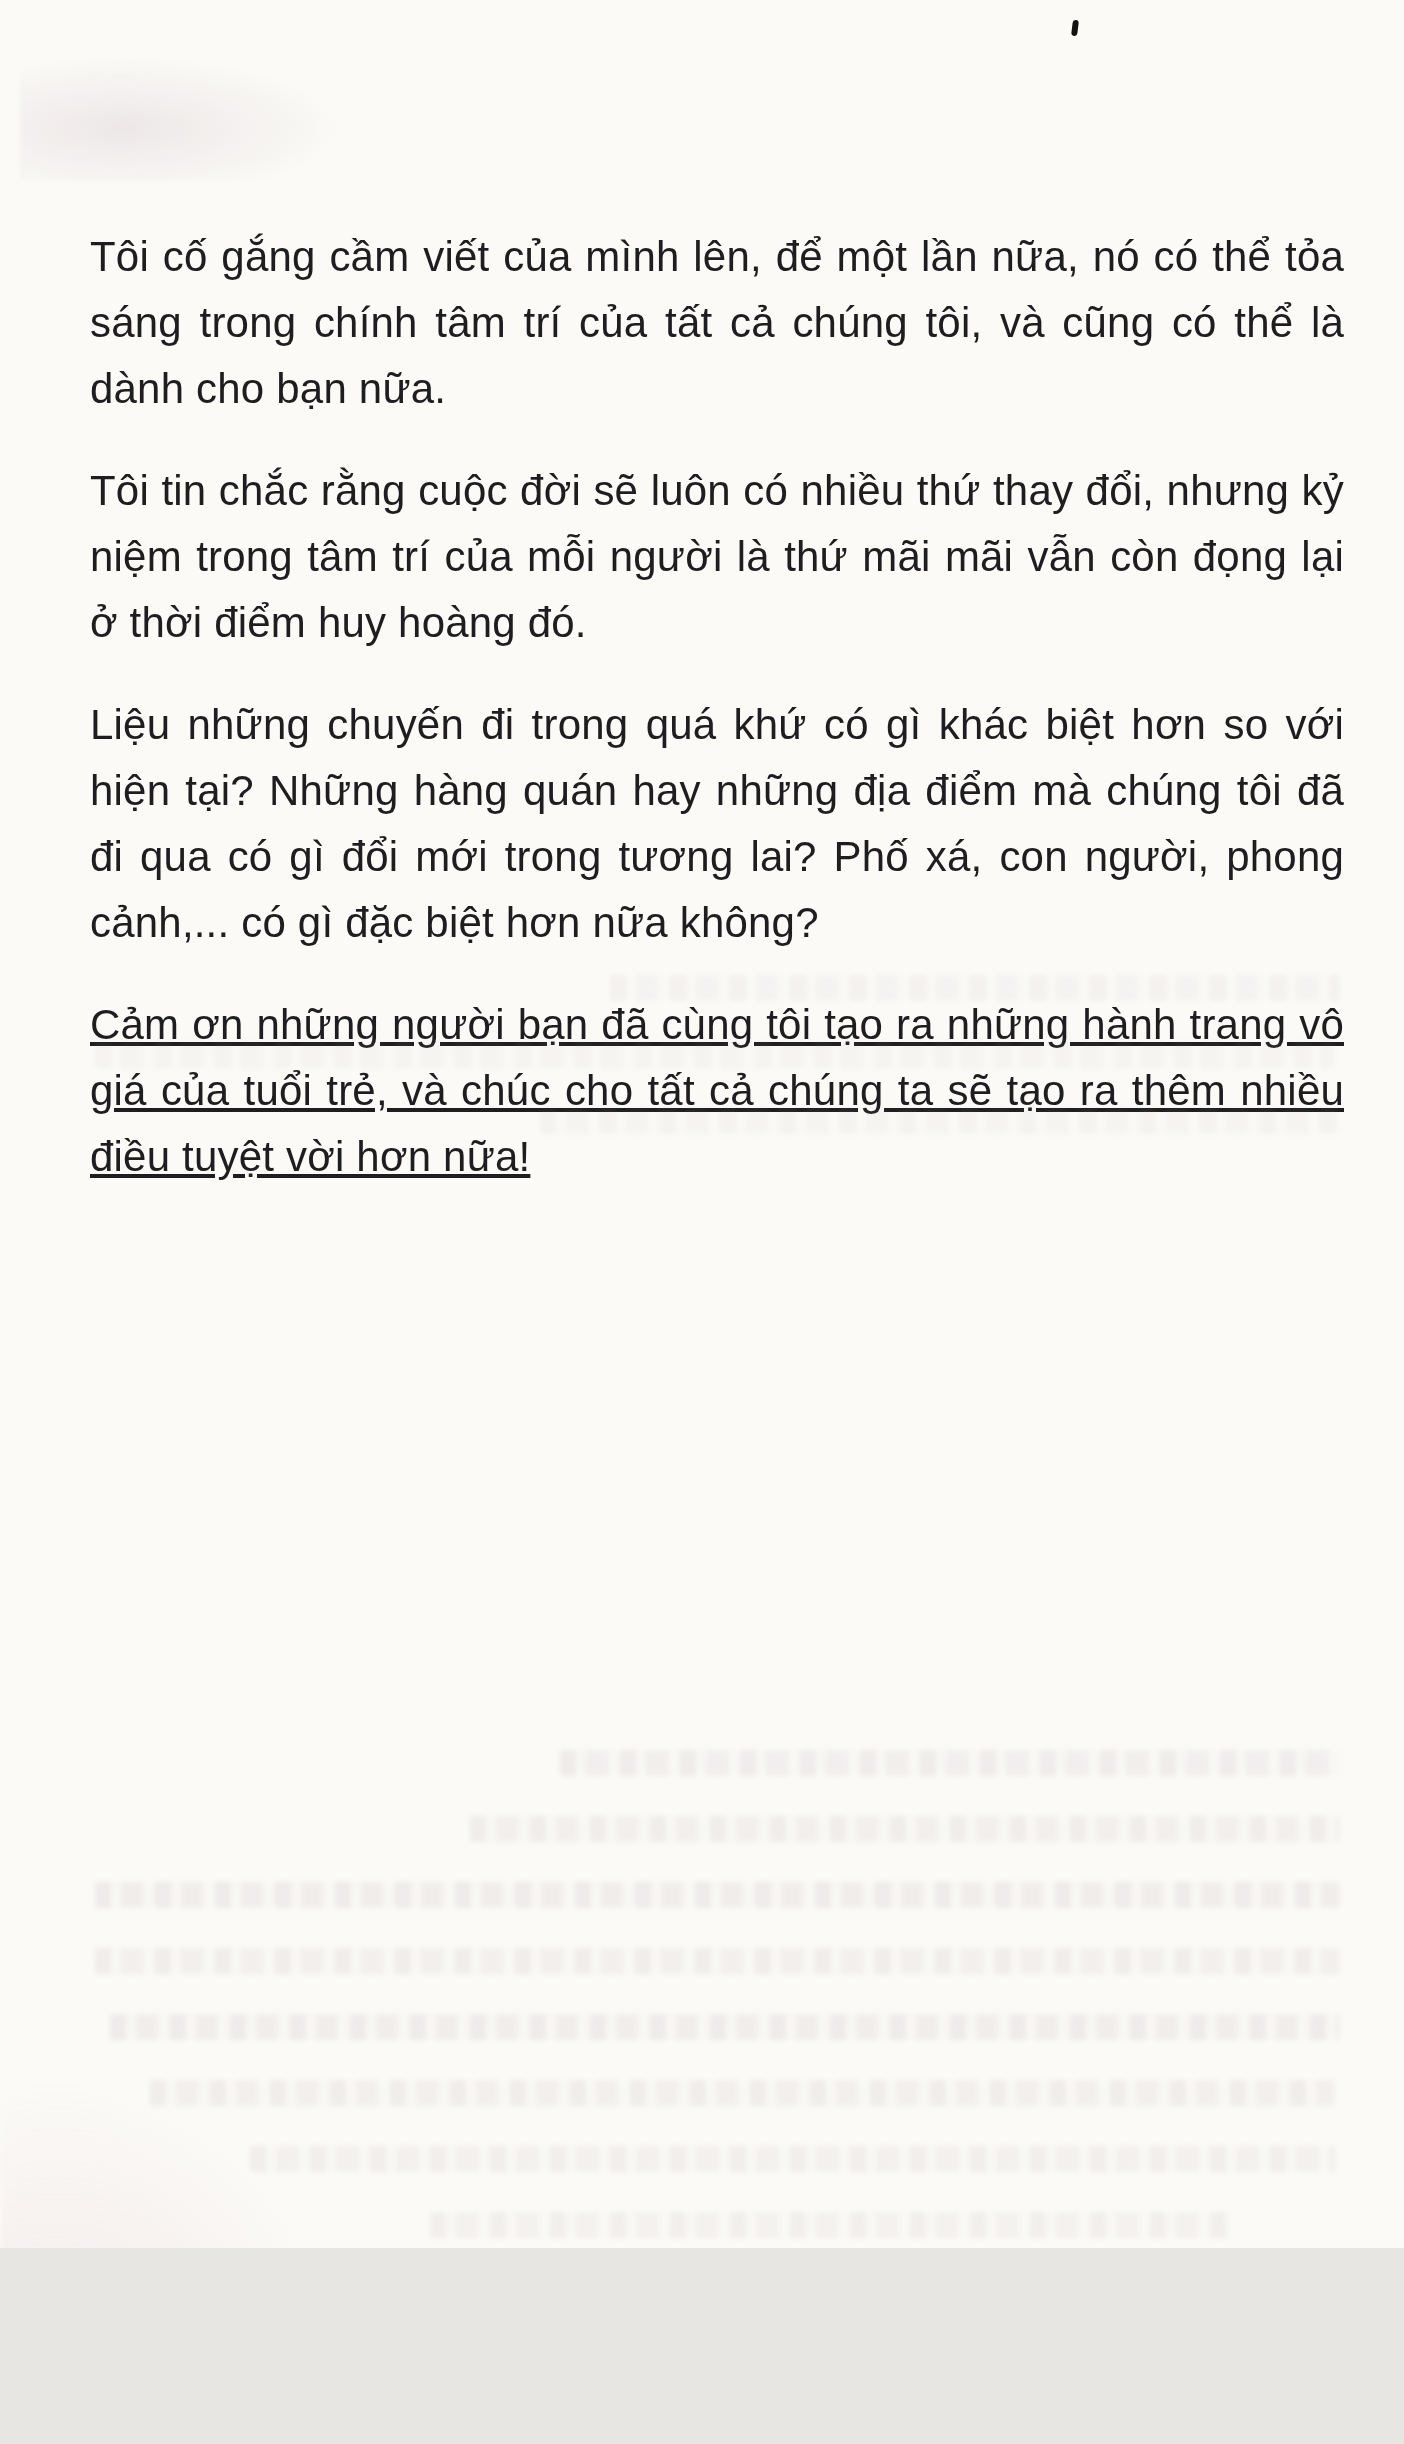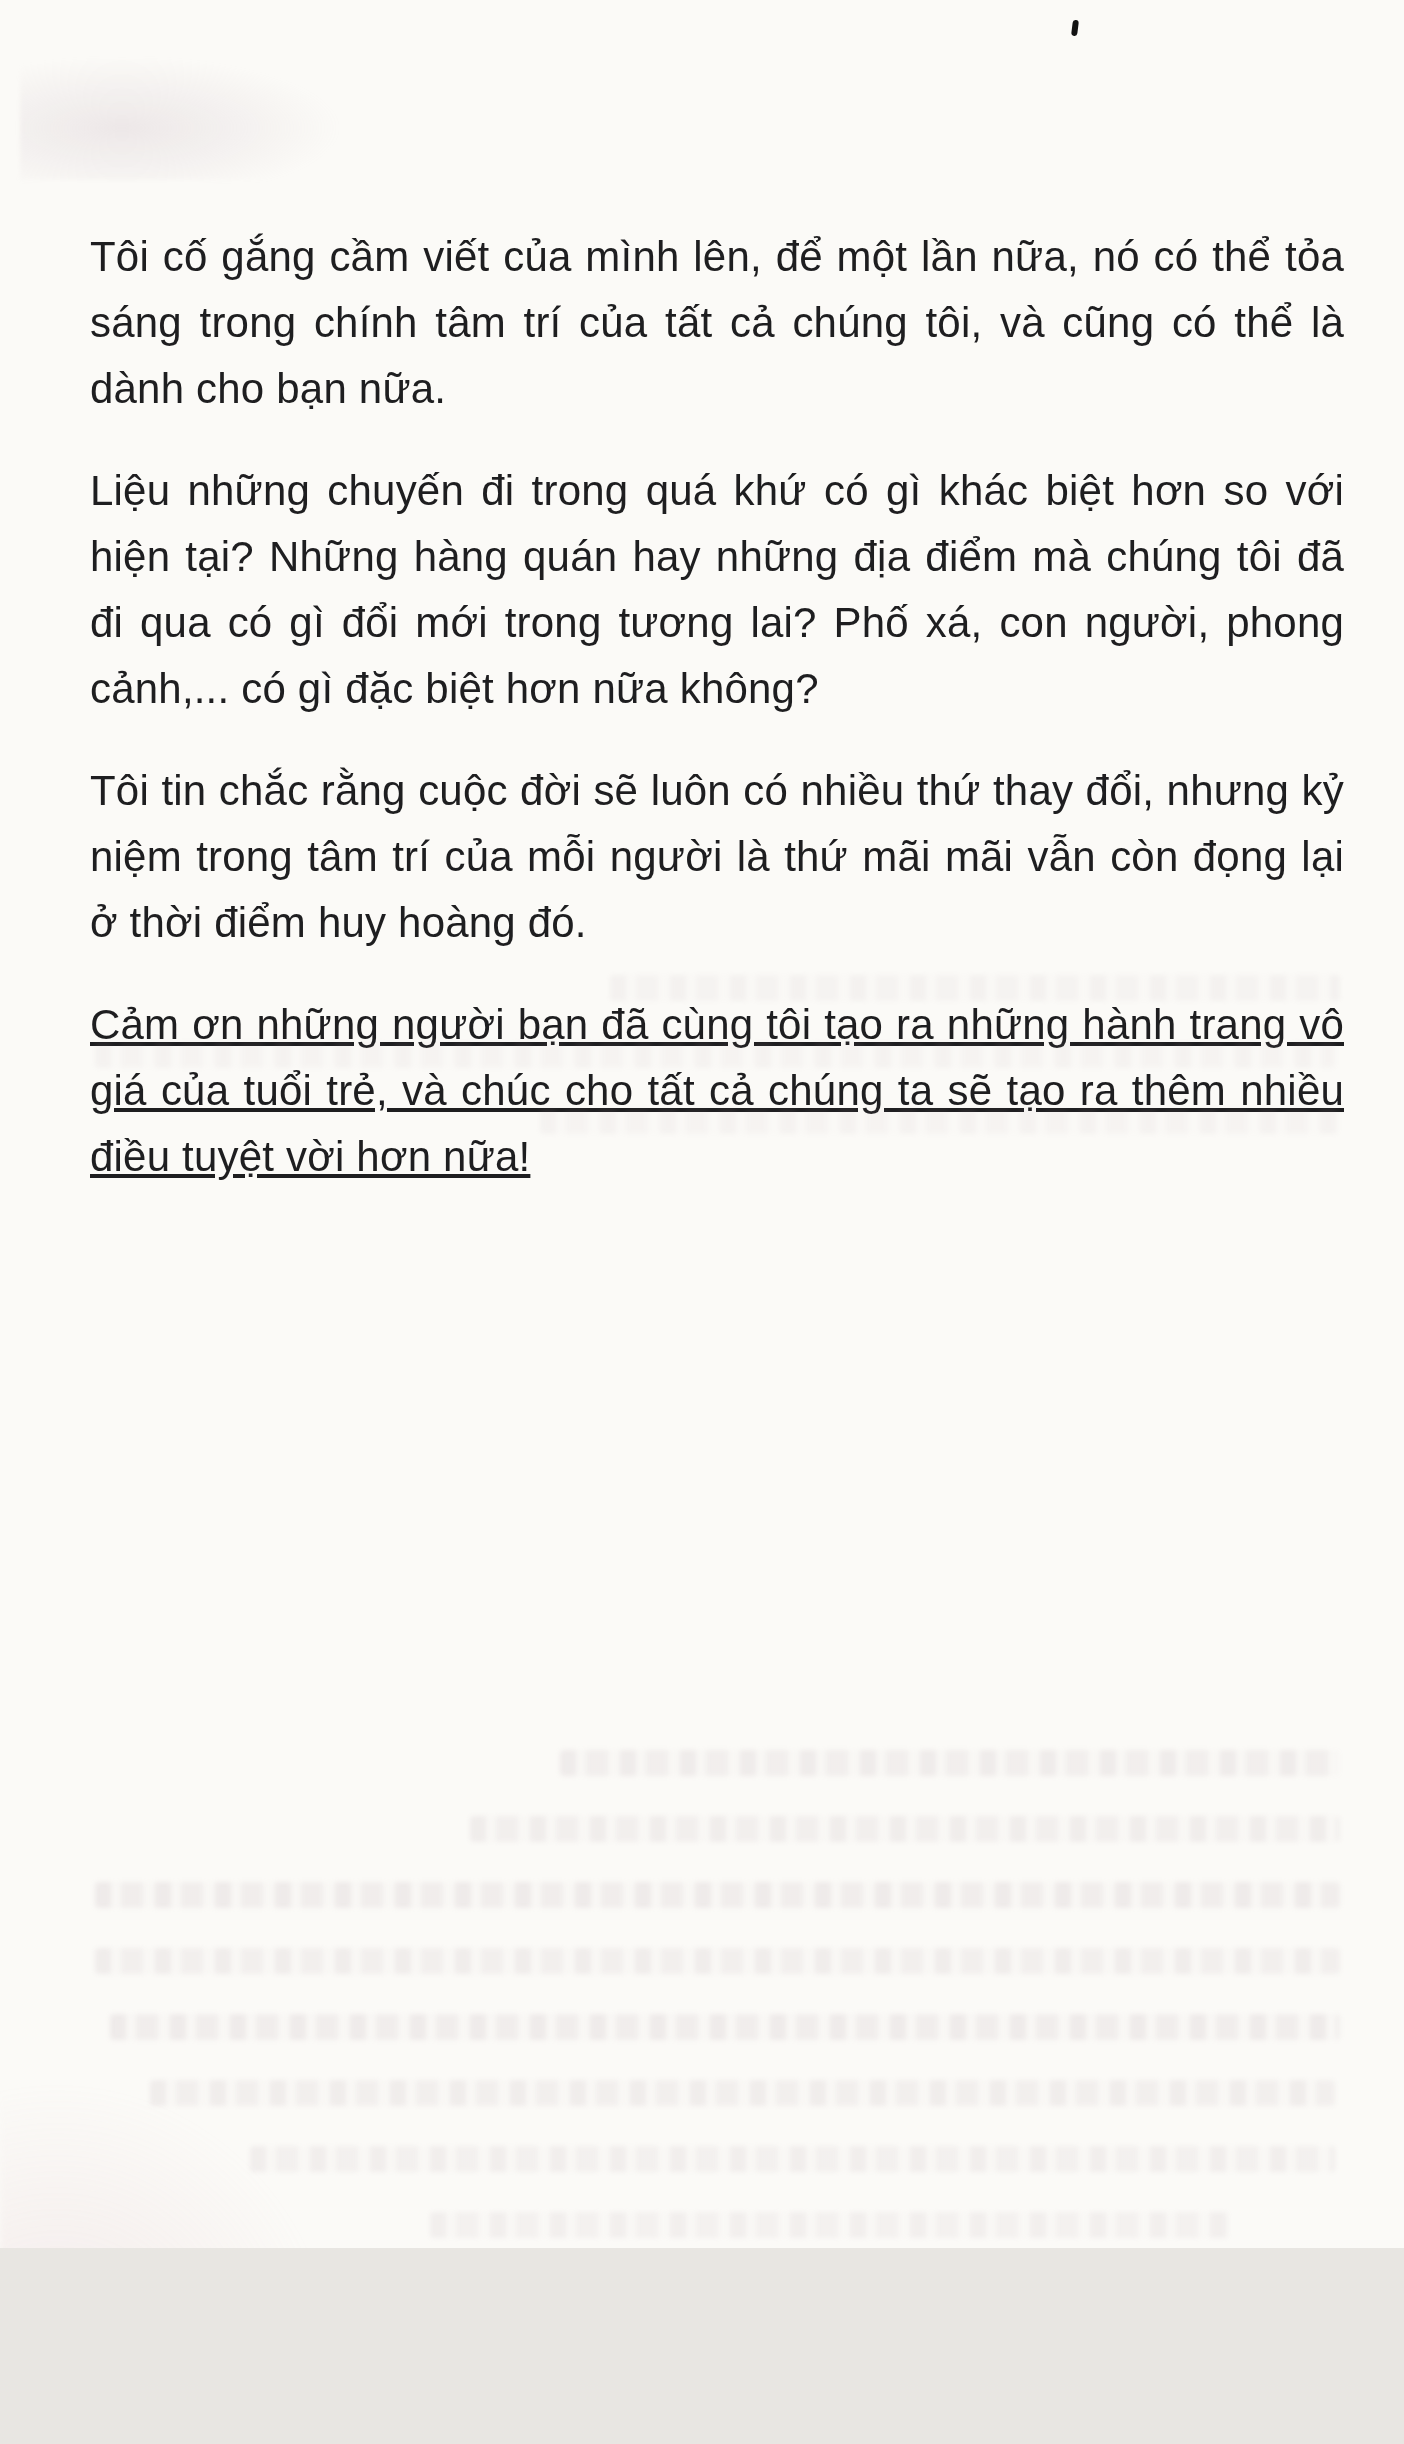--- a/index.html
+++ b/index.html
@@ -80,22 +80,22 @@
 </head>
 <body>
 
 <div class="page" style="--paper: #fbfaf7; --ink: #1e1e20;">
 
   <div class="smudge smudge-topleft"></div>
   <div class="ink-dot"></div>
 
   <main class="text-block">
       <p>Tôi cố gắng cầm viết của mình lên, để một lần nữa, nó có thể tỏa sáng trong chính tâm trí của tất cả chúng tôi, và cũng có thể là dành cho bạn nữa.</p>
+      <p>Tôi tin chắc rằng cuộc đời sẽ luôn có nhiều thứ thay đổi, nhưng kỷ niệm trong tâm trí của mỗi người là thứ mãi mãi vẫn còn đọng lại ở thời điểm huy hoàng đó.</p>
       <p>Liệu những chuyến đi trong quá khứ có gì khác biệt hơn so với hiện tại? Những hàng quán hay những địa điểm mà chúng tôi đã đi qua có gì đổi mới trong tương lai? Phố xá, con người, phong cảnh,... có gì đặc biệt hơn nữa không?</p>
-      <p>Tôi tin chắc rằng cuộc đời sẽ luôn có nhiều thứ thay đổi, nhưng kỷ niệm trong tâm trí của mỗi người là thứ mãi mãi vẫn còn đọng lại ở thời điểm huy hoàng đó.</p>
       <p>Cảm ơn những người bạn đã cùng tôi tạo ra những hành trang vô giá của tuổi trẻ, và chúc cho tất cả chúng ta sẽ tạo ra thêm nhiều điều tuyệt vời hơn nữa!</p>
     </main>
 
   <div class="ghost" style="left:610px;top:975px;width:730px;opacity:.30"></div>
   <div class="ghost" style="left:95px;top:1042px;width:1240px;opacity:.26"></div>
   <div class="ghost" style="left:540px;top:1108px;width:800px;opacity:.26"></div>
   <div class="ghost" style="left:560px;top:1750px;width:780px;opacity:.50"></div>
   <div class="ghost" style="left:470px;top:1816px;width:870px;opacity:.46"></div>
   <div class="ghost" style="left:95px;top:1882px;width:1245px;opacity:.52"></div>
   <div class="ghost" style="left:95px;top:1948px;width:1245px;opacity:.46"></div>

